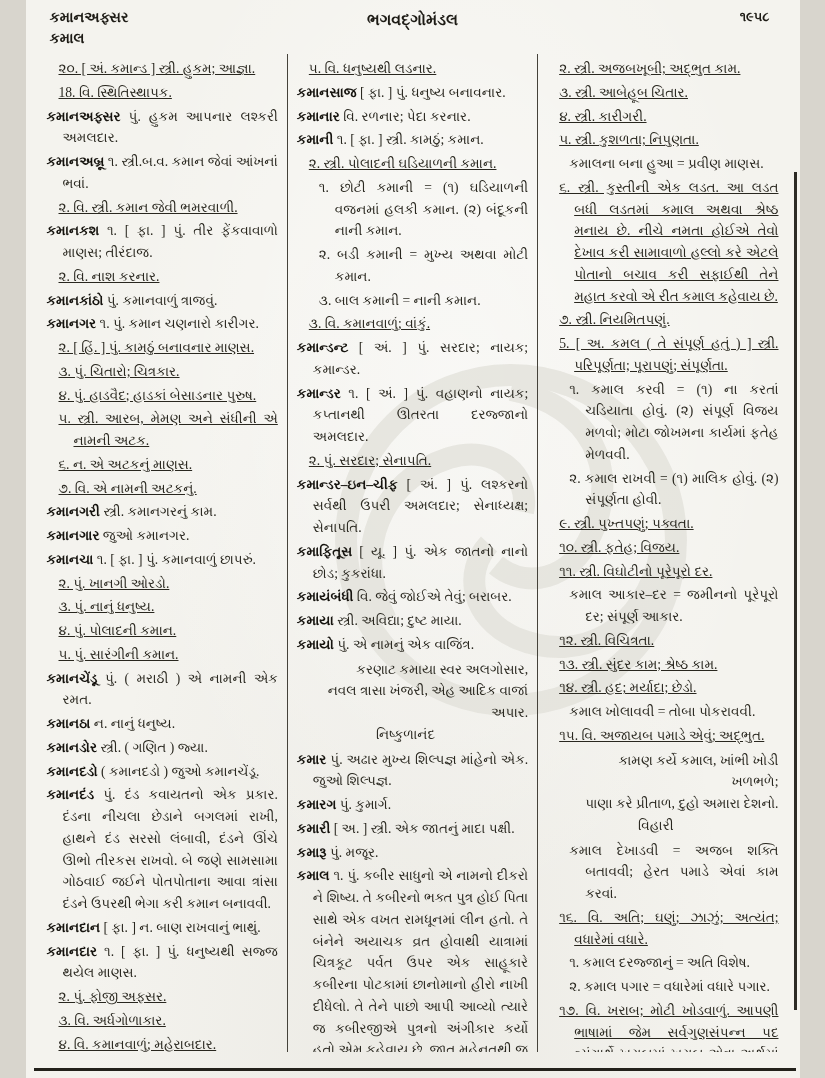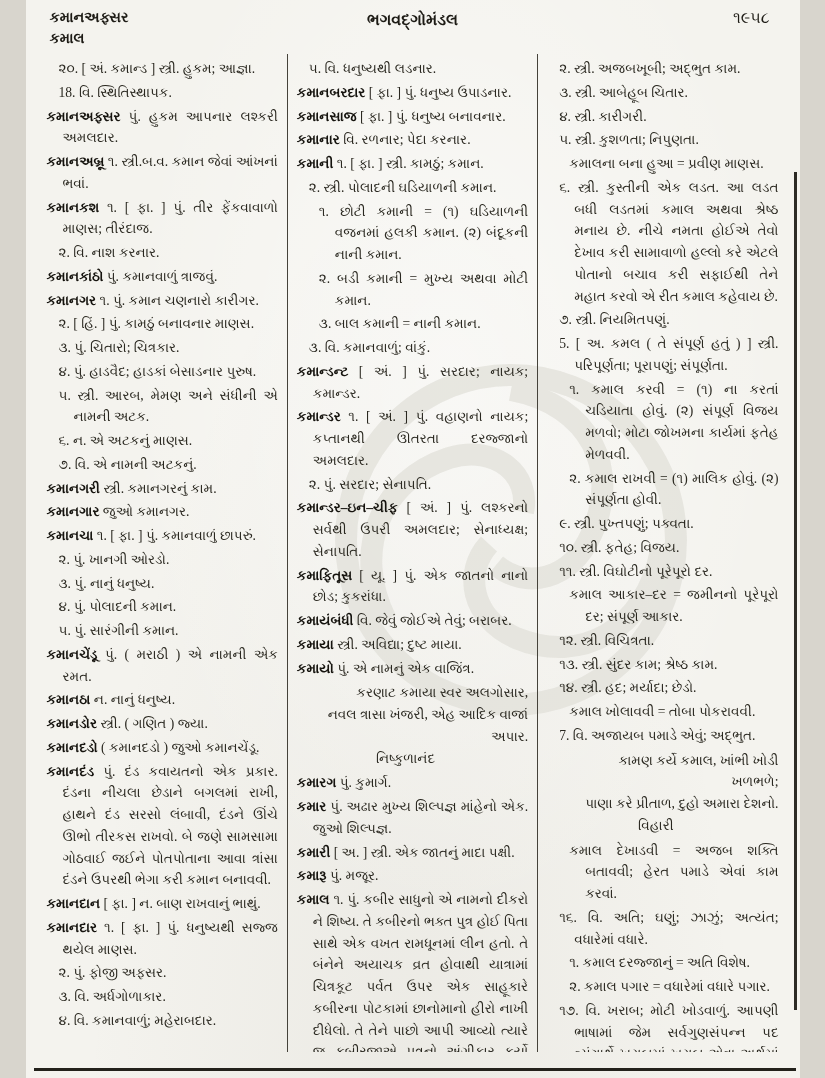--- a/index.html
+++ b/index.html
@@ -12,37 +12,37 @@
       radial-gradient(ellipse at 55% 35%, rgba(255,255,255,0.5) 0%, rgba(255,255,255,0) 55%),
       radial-gradient(ellipse at 50% 110%, rgba(130,124,108,0.08) 0%, rgba(0,0,0,0) 60%);
     overflow:hidden;
     font-family:"Liberation Serif","DejaVu Serif",serif;
     color:#29271f;
   }
   .watermark{position:absolute;left:265px;top:320px;width:440px;height:440px;z-index:0;opacity:0.85;}
   .runhead{position:absolute;top:7px;left:24px;z-index:2;line-height:1.45;}
   .runhead div{font-weight:bold;font-size:14.5px;color:#1d1b15;}
   .title{position:absolute;top:11px;left:0;right:0;text-align:center;font-weight:bold;font-size:16px;color:#1d1b15;z-index:2;}
-  .pagenum{position:absolute;top:9px;right:30px;font-weight:normal;font-size:16px;color:#1d1b15;z-index:2;}
+  .pagenum{position:absolute;top:9px;right:30px;font-weight:bold;font-size:13px;color:#1d1b15;z-index:2;}
   .cols{
     position:absolute;top:54px;left:12px;right:12px;bottom:26px;
     display:flex;z-index:1;
   }
   .col{
     flex:1 1 0;
     padding:2px 9px 0 9px;
     font-size:13.6px;
     line-height:1.6;
     text-align:justify;
     overflow:hidden;
   }
   .col + .col{border-left:1.6px solid #45423a;}
   .para{margin:2px 0;}
   .entry{padding-left:16px;text-indent:-16px;}
-  .sense{padding-left:27px;text-indent:-15px;}
+  .sense{padding-left:27px;text-indent:-15px;text-decoration:underline;}
   .idiom{padding-left:38px;text-indent:-16px;}
   .verse{padding-left:30px;text-indent:0;text-align:right;margin:3px 0 0 0;}
   .verse .vline{white-space:normal;}
   .attrib{text-align:center;padding-right:14px;margin:0 0 3px 0;}
   .hw{font-weight:bold;color:#15130e;}
   .bottom-rule{position:absolute;left:8px;right:4px;bottom:7px;height:3px;background:#23211b;z-index:3;}
   .edge-line{position:absolute;right:3px;top:172px;width:2.4px;height:838px;background:#2c2a24;z-index:3;}
 </style>
 </head>
 <body>
@@ -66,20 +66,21 @@
   <div class="title">ભગવદ્ગોમંડલ</div>
 
   <div class="pagenum">૧૯૫૮</div>
 
   <div class="cols">
     <div class="col">
         <div class="para sense">૨૦. [ અં. કમાન્ડ ] સ્ત્રી. હુકમ; આજ્ઞા.</div>
         <div class="para sense">18. વિ. સ્થિતિસ્થાપક.</div>
         <div class="para entry"><span class="hw">કમાનઅફ્સર</span> પું. હુકમ આપનાર લશ્કરી અમલદાર.</div>
         <div class="para entry"><span class="hw">કમાનઅબ્રૂ</span> ૧. સ્ત્રી.બ.વ. કમાન જેવાં આંખનાં ભવાં.</div>
+        <div class="para sense">૨. વિ. સ્ત્રી. કમાન જેવી ભમરવાળી.</div>
         <div class="para entry"><span class="hw">કમાનકશ</span> ૧. [ ફા. ] પું. તીર ફેંકવાવાળો માણસ; તીરંદાજ.</div>
         <div class="para sense">૨. વિ. નાશ કરનાર.</div>
         <div class="para entry"><span class="hw">કમાનકાંઠો</span> પું. કમાનવાળું ત્રાજવું.</div>
         <div class="para entry"><span class="hw">કમાનગર</span> ૧. પું. કમાન ચણનારો કારીગર.</div>
         <div class="para sense">૨. [ હિં. ] પું. કામઠું બનાવનાર માણસ.</div>
         <div class="para sense">૩. પું. ચિતારો; ચિત્રકાર.</div>
         <div class="para sense">૪. પું. હાડવૈદ; હાડકાં બેસાડનાર પુરુષ.</div>
         <div class="para sense">૫. સ્ત્રી. આરબ, મેમણ અને સંધીની એ નામની અટક.</div>
         <div class="para sense">૬. ન. એ અટકનું માણસ.</div>
         <div class="para sense">૭. વિ. એ નામની અટકનું.</div>
@@ -96,21 +97,20 @@
         <div class="para entry"><span class="hw">કમાનદડો</span> ( કમાનદડો ) જુઓ કમાનચેંડૂ.</div>
         <div class="para entry"><span class="hw">કમાનદંડ</span> પું. દંડ કવાયતનો એક પ્રકાર. દંડના નીચલા છેડાને બગલમાં રાખી, હાથને દંડ સરસો લંબાવી, દંડને ઊંચે ઊભો તીરકસ રાખવો. બે જણે સામસામા ગોઠવાઈ જઈને પોતપોતાના આવા ત્રાંસા દંડને ઉપરથી ભેગા કરી કમાન બનાવવી.</div>
         <div class="para entry"><span class="hw">કમાનદાન</span> [ ફા. ] ન. બાણ રાખવાનું ભાથું.</div>
         <div class="para entry"><span class="hw">કમાનદાર</span> ૧. [ ફા. ] પું. ધનુષ્યથી સજ્જ થયેલ માણસ.</div>
         <div class="para sense">૨. પું. ફોજી અફ્સર.</div>
         <div class="para sense">૩. વિ. અર્ધગોળાકાર.</div>
         <div class="para sense">૪. વિ. કમાનવાળું; મહેરાબદાર.</div>
       </div>
     <div class="col">
         <div class="para sense">૫. વિ. ધનુષ્યથી લડનાર.</div>
-        <div class="para entry"><span class="hw">કમાનબરદાર</span> [ ફા. ] પું. ધનુષ્ય ઉપાડનાર.</div>
         <div class="para entry"><span class="hw">કમાનસાજ</span> [ ફા. ] પું. ધનુષ્ય બનાવનાર.</div>
         <div class="para entry"><span class="hw">કમાનાર</span> વિ. રળનાર; પેદા કરનાર.</div>
         <div class="para entry"><span class="hw">કમાની</span> ૧. [ ફા. ] સ્ત્રી. કામઠું; કમાન.</div>
         <div class="para sense">૨. સ્ત્રી. પોલાદની ઘડિયાળની કમાન.</div>
         <div class="para idiom">૧. છોટી કમાની = (૧) ઘડિયાળની વજનમાં હલકી કમાન. (૨) બંદૂકની નાની કમાન.</div>
         <div class="para idiom">૨. બડી કમાની = મુખ્ય અથવા મોટી કમાન.</div>
         <div class="para idiom">૩. બાલ કમાની = નાની કમાન.</div>
         <div class="para sense">૩. વિ. કમાનવાળું; વાંકું.</div>
         <div class="para entry"><span class="hw">કમાન્ડન્ટ</span> [ અં. ] પું. સરદાર; નાયક; કમાન્ડર.</div>
         <div class="para entry"><span class="hw">કમાન્ડર</span> ૧. [ અં. ] પું. વહાણનો નાયક; કપ્તાનથી ઊતરતા દરજ્જાનો અમલદાર.</div>
@@ -118,22 +118,22 @@
         <div class="para entry"><span class="hw">કમાન્ડર–ઇન–ચીફ</span> [ અં. ] પું. લશ્કરનો સર્વથી ઉપરી અમલદાર; સેનાધ્યક્ષ; સેનાપતિ.</div>
         <div class="para entry"><span class="hw">કમાફિતૂસ</span> [ યૂ. ] પું. એક જાતનો નાનો છોડ; કુકરાંધા.</div>
         <div class="para entry"><span class="hw">કમાયંબંધી</span> વિ. જેવું જોઈએ તેવું; બરાબર.</div>
         <div class="para entry"><span class="hw">કમાયા</span> સ્ત્રી. અવિદ્યા; દુષ્ટ માયા.</div>
         <div class="para entry"><span class="hw">કમાયો</span> પું. એ નામનું એક વાજિંત્ર.</div>
         <div class="para verse">
           <div class="vline">કરણાટ કમાયા સ્વર અલગોસાર,</div>
           <div class="vline">નવલ ત્રાસા ખંજરી, એહ આદિક વાજાં અપાર.</div>
         </div>
         <div class="para attrib">નિષ્કુળાનંદ</div>
+        <div class="para entry"><span class="hw">કમાર</span> પું. અઢાર મુખ્ય શિલ્પજ્ઞ માંહેનો એક. જુઓ શિલ્પજ્ઞ.</div>
         <div class="para entry"><span class="hw">કમારગ</span> પું. કુમાર્ગ.</div>
-        <div class="para entry"><span class="hw">કમાર</span> પું. અઢાર મુખ્ય શિલ્પજ્ઞ માંહેનો એક. જુઓ શિલ્પજ્ઞ.</div>
         <div class="para entry"><span class="hw">કમારી</span> [ અ. ] સ્ત્રી. એક જાતનું માદા પક્ષી.</div>
         <div class="para entry"><span class="hw">કમારૂ</span> પું. મજૂર.</div>
         <div class="para entry"><span class="hw">કમાલ</span> ૧. પું. કબીર સાધુનો એ નામનો દીકરો ને શિષ્ય. તે કબીરનો ભક્ત પુત્ર હોઈ પિતા સાથે એક વખત રામધૂનમાં લીન હતો. તે બંનેને અયાચક વ્રત હોવાથી યાત્રામાં ચિત્રકૂટ પર્વત ઉપર એક સાહૂકારે કબીરના પોટકામાં છાનોમાનો હીરો નાખી દીધેલો. તે તેને પાછો આપી આવ્યો ત્યારે જ કબીરજીએ પુત્રનો અંગીકાર કર્યો હતો એમ કહેવાય છે. જાત મહેનતથી જ પેટ ભરવું, સેવકભાવ રાખવો અને માબાપની સેવા કરવી એ તેમનો આશય હતો.</div>
         <div class="para verse">
           <div class="vline">કબીર કહે કમાલકું, દો બાતાં શીખ લે;</div>
         </div>
       </div>
     <div class="col">
         <div class="para sense">૨. સ્ત્રી. અજબખૂબી; અદ્ભુત કામ.</div>
         <div class="para sense">૩. સ્ત્રી. આબેહૂબ ચિતાર.</div>
@@ -146,21 +146,21 @@
         <div class="para idiom">૧. કમાલ કરવી = (૧) ના કરતાં ચડિયાતા હોવું. (૨) સંપૂર્ણ વિજય મળવો; મોટા જોખમના કાર્યમાં ફતેહ મેળવવી.</div>
         <div class="para idiom">૨. કમાલ રાખવી = (૧) માલિક હોવું. (૨) સંપૂર્ણતા હોવી.</div>
         <div class="para sense">૯. સ્ત્રી. પુખ્તપણું; પક્વતા.</div>
         <div class="para sense">૧૦. સ્ત્રી. ફતેહ; વિજય.</div>
         <div class="para sense">૧૧. સ્ત્રી. વિઘોટીનો પૂરેપૂરો દર.</div>
         <div class="para idiom">કમાલ આકાર–દર = જમીનનો પૂરેપૂરો દર; સંપૂર્ણ આકાર.</div>
         <div class="para sense">૧૨. સ્ત્રી. વિચિત્રતા.</div>
         <div class="para sense">૧૩. સ્ત્રી. સુંદર કામ; શ્રેષ્ઠ કામ.</div>
         <div class="para sense">૧૪. સ્ત્રી. હદ; મર્યાદા; છેડો.</div>
         <div class="para idiom">કમાલ ખોલાવવી = તોબા પોકરાવવી.</div>
-        <div class="para sense">7. વિ. અજાયબ પમાડે એવું; અદ્ભુત.</div>
+        <div class="para sense">૧૫. વિ. અજાયબ પમાડે એવું; અદ્ભુત.</div>
         <div class="para verse">
           <div class="vline">કામણ કર્યે કમાલ, ખાંભી ખોડી ખળભળે;</div>
           <div class="vline">પાણા કરે પ્રીતાળ, દુહો અમારા દેશનો.</div>
         </div>
         <div class="para attrib">વિહારી</div>
         <div class="para idiom">કમાલ દેખાડવી = અજબ શક્તિ બતાવવી; હેરત પમાડે એવાં કામ કરવાં.</div>
         <div class="para sense">૧૬. વિ. અતિ; ઘણું; ઝાઝું; અત્યંત; વધારેમાં વધારે.</div>
         <div class="para idiom">૧. કમાલ દરજ્જાનું = અતિ વિશેષ.</div>
         <div class="para idiom">૨. કમાલ પગાર = વધારેમાં વધારે પગાર.</div>
         <div class="para sense">૧૭. વિ. ખરાબ; મોટી ખોડવાળું. આપણી ભાષામાં જેમ સર્વગુણસંપન્ન પદ વ્યંગાર્થે ખરાબમાં ખરાબ એવા અર્થમાં વપરાય છે, તેમ આ કમાલ શબ્દ પણ ખરાબ, મોટી ખોડવાળું એવા અર્થમાં વપરાય છે.</div>

